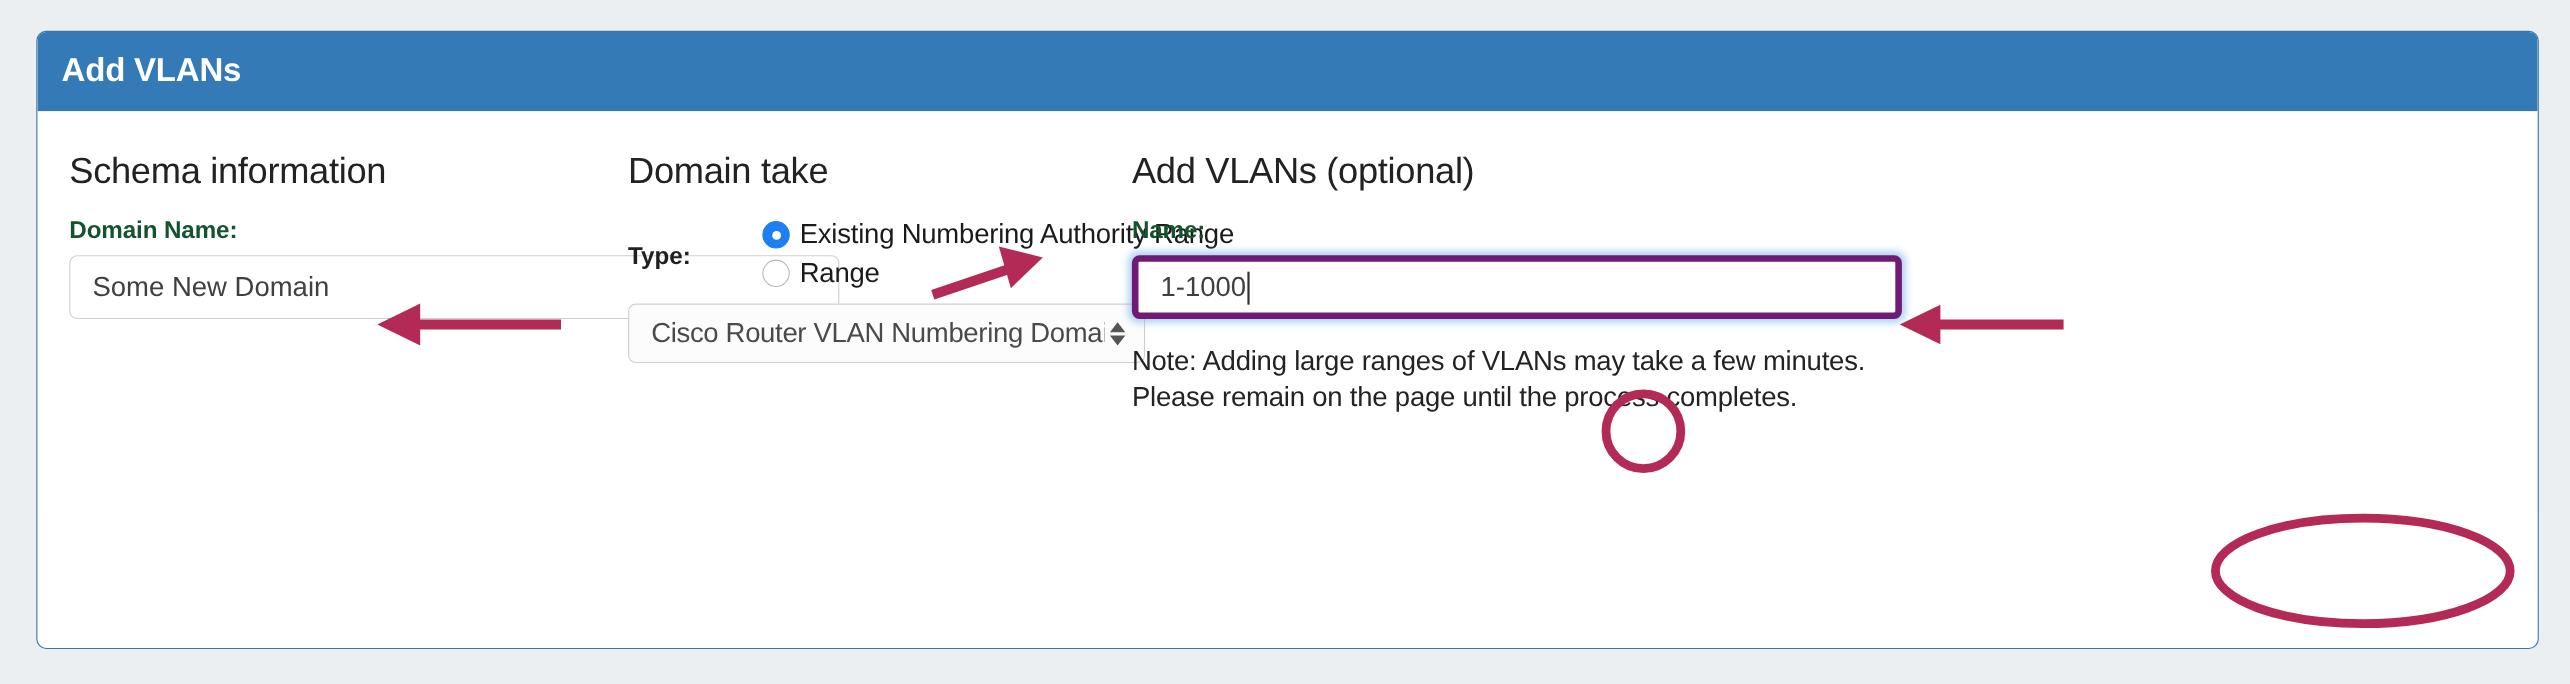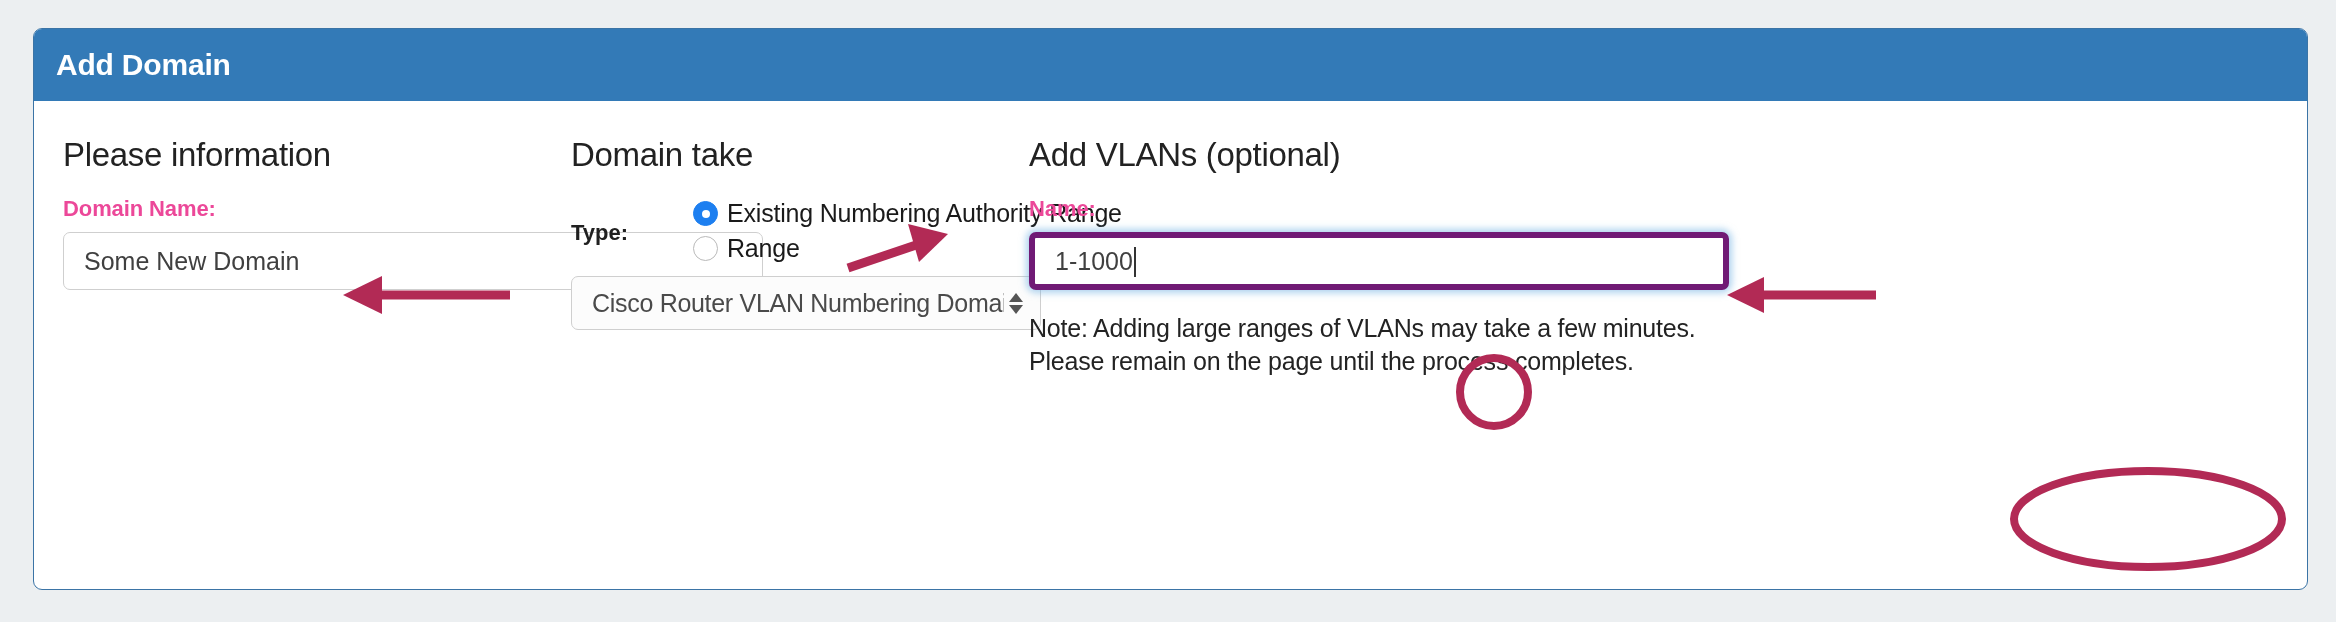--- a/index.html
+++ b/index.html
@@ -61,21 +61,21 @@
     font-size: 33px;
     color: #222222;
     margin: 35px 0 0 0;
     font-weight: normal;
     letter-spacing: -0.3px;
     white-space: nowrap;
   }
   .field-label {
     font-size: 22px;
     font-weight: bold;
-    color: #ec4899;
+    color: #14532d;
     margin-top: 22px;
     display: block;
     letter-spacing: -0.1px;
   }
 
   
   .text-input {
     margin-top: 10px;
     width: 700px;
     height: 58px;
@@ -221,27 +221,27 @@
     height: 622px;
     pointer-events: none;
   }
 </style>
 </head>
 <body>
 
 <div id="panel">
 
   <div id="panel-header">
-    <span class="title">Add Domain</span>
+    <span class="title">Add VLANs</span>
   </div>
 
   <div id="panel-body">
 
     <div class="col" id="col-domain-info">
-      <div class="col-title">Please information</div>
+      <div class="col-title">Schema information</div>
       <label class="field-label">Domain Name:</label>
       <div class="text-input">
         <span>Some New Domain</span>
       </div>
     </div>
 
     <div class="col" id="col-domain-range">
       <div class="col-title">Domain take</div>
 
       <div class="type-row">

